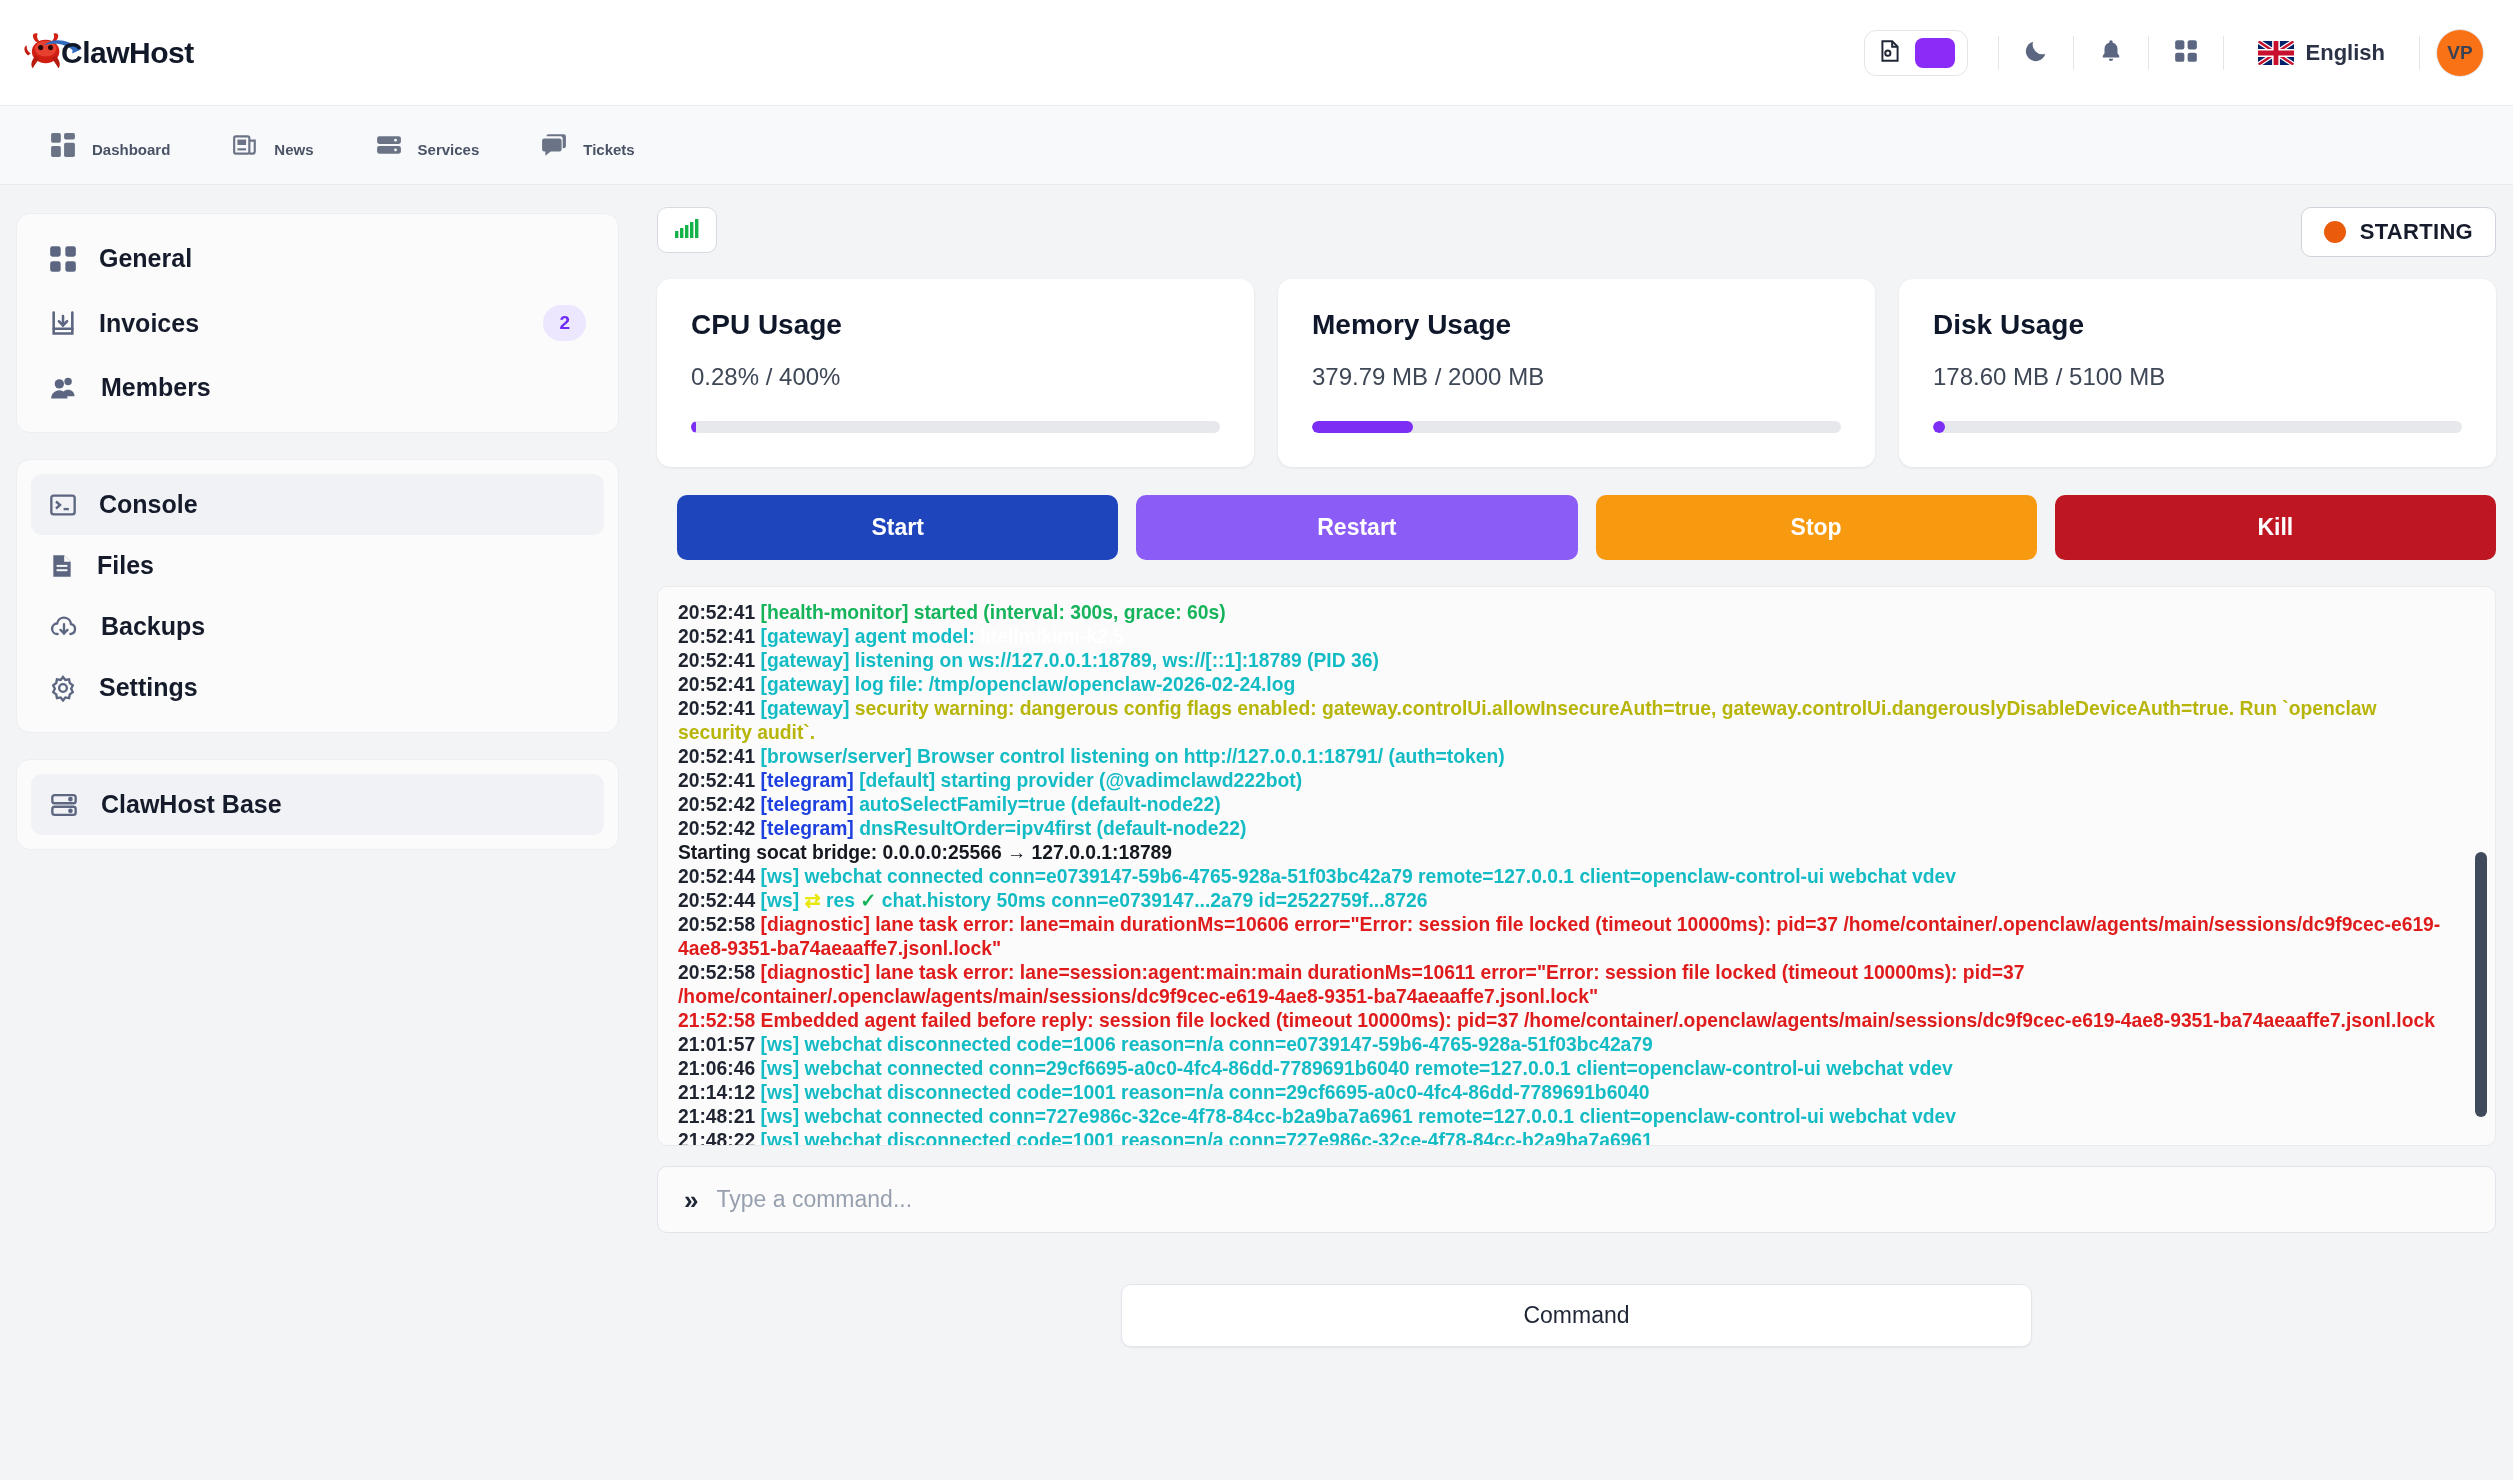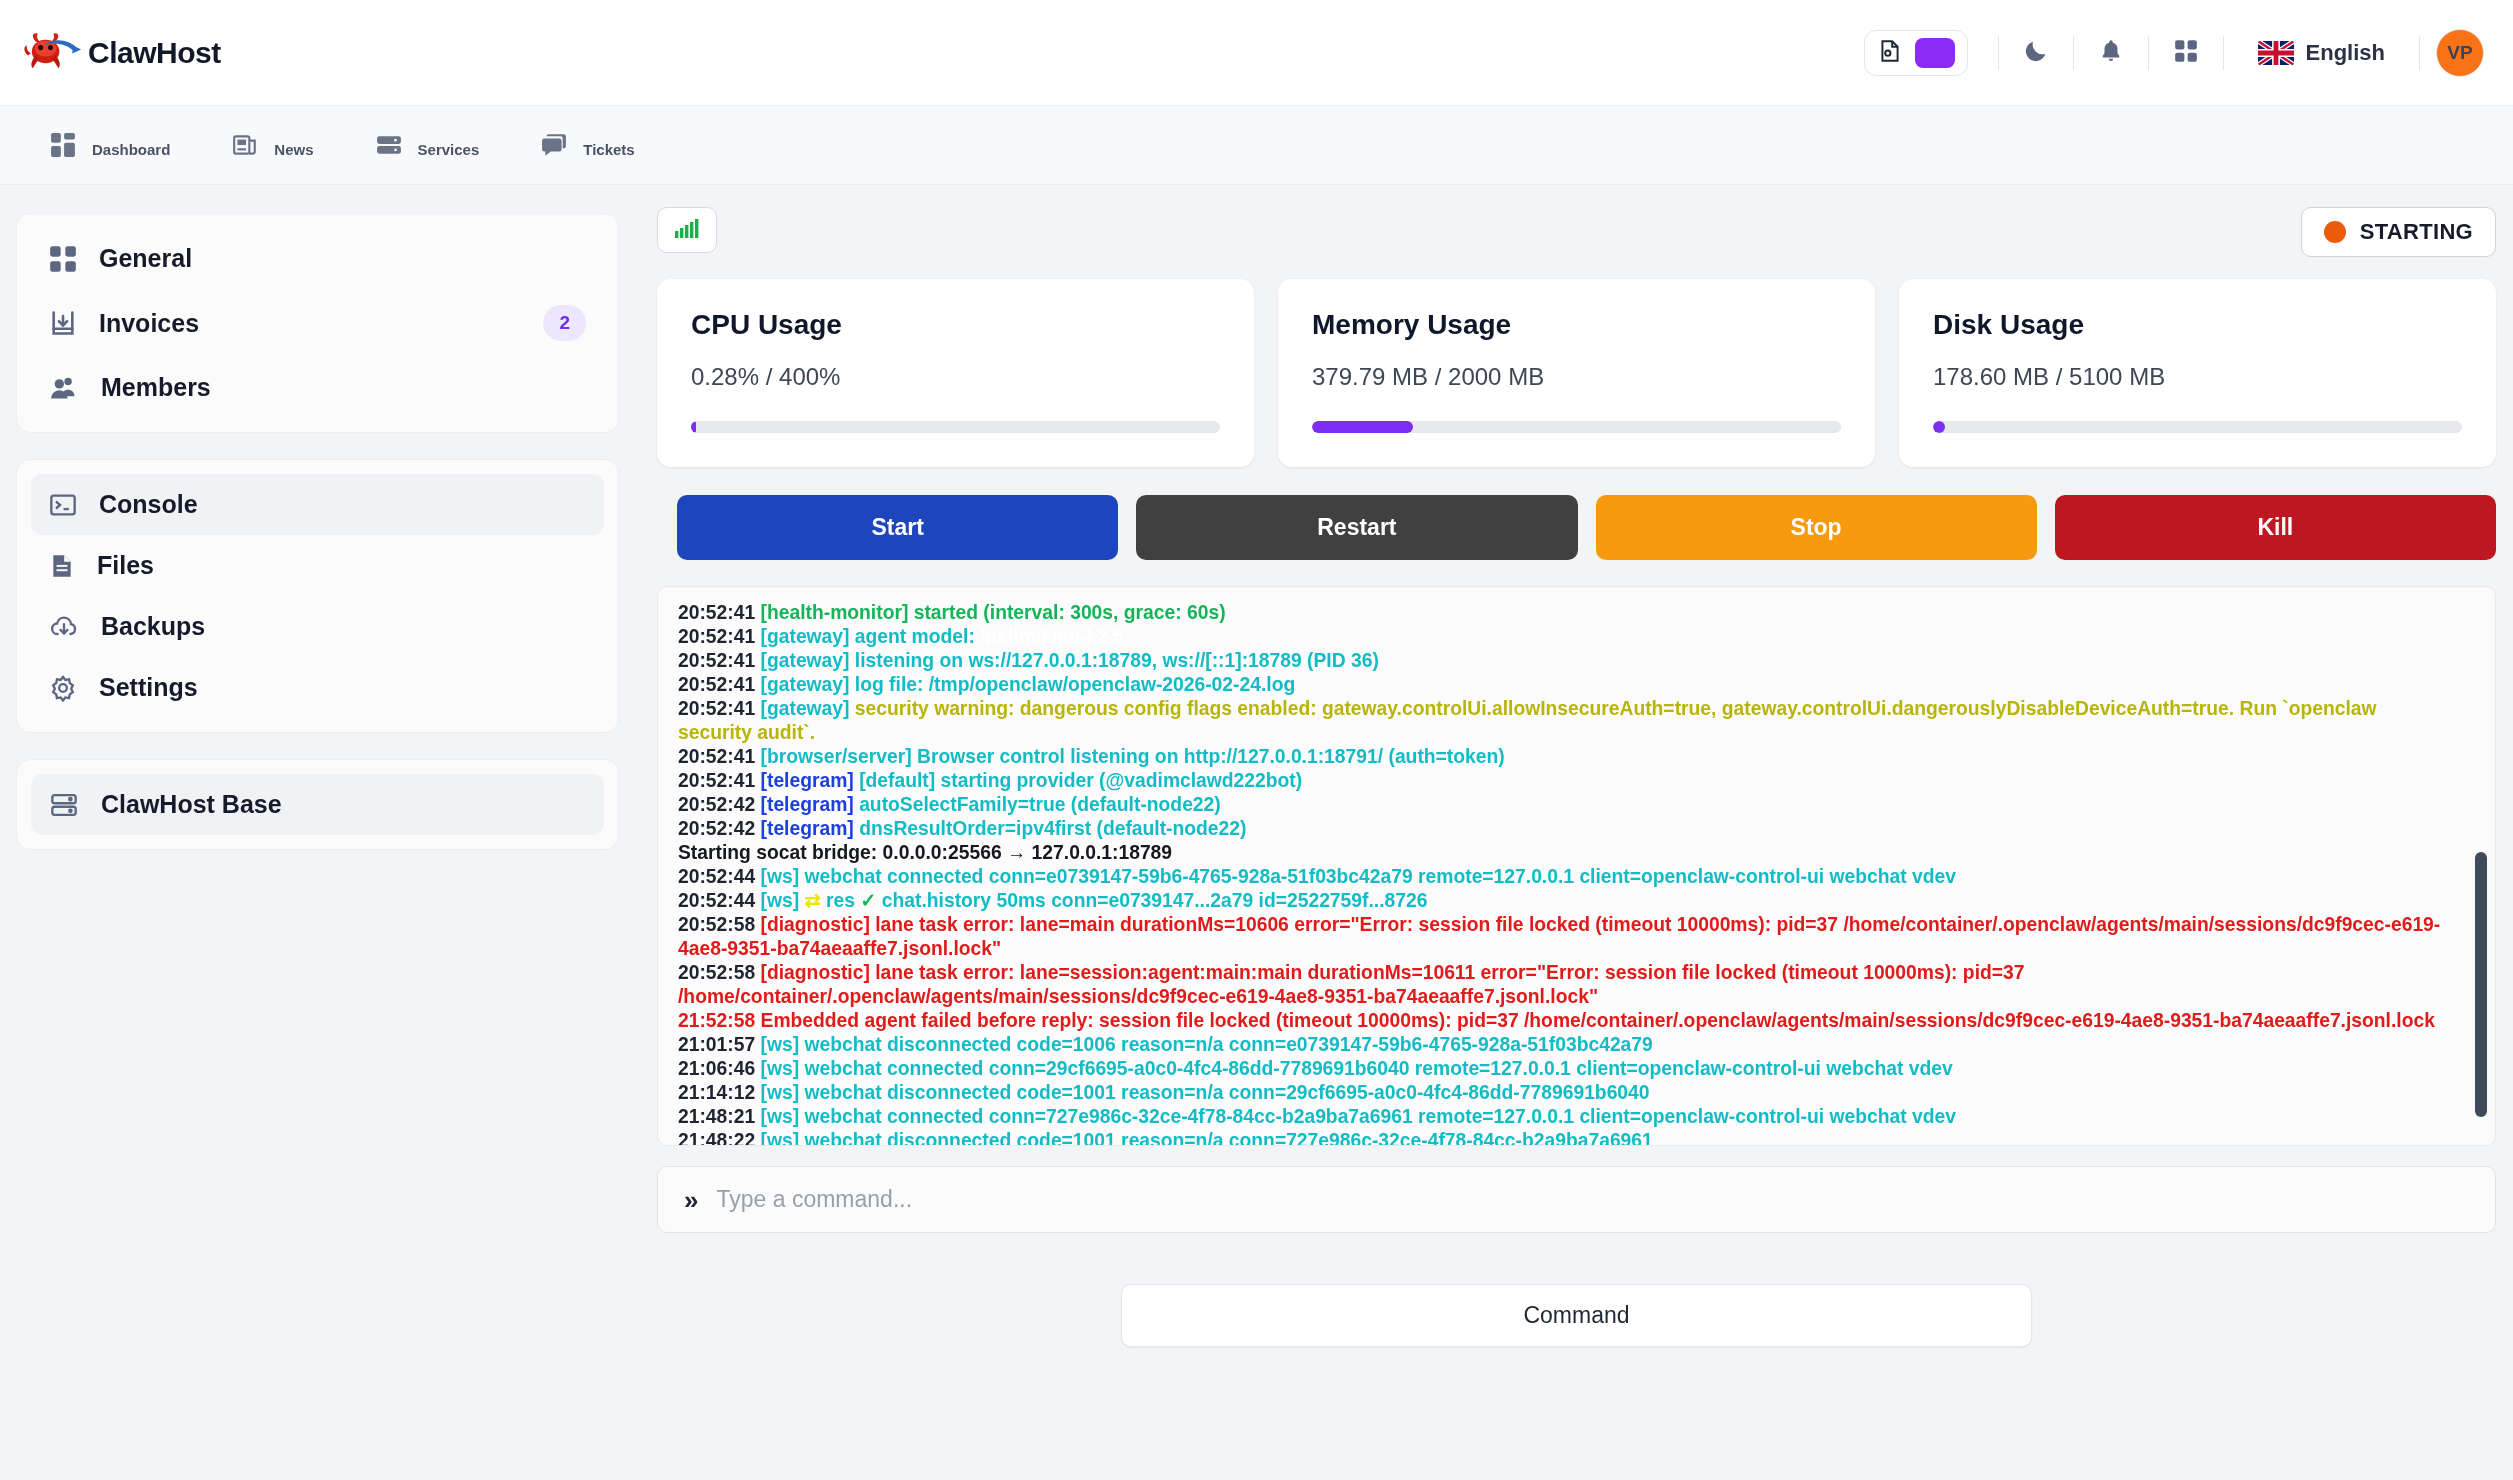--- a/index.html
+++ b/index.html
@@ -14,21 +14,21 @@
   
   .topbar{
     height:106px;width:100%;background:#ffffff;
     display:flex;align-items:center;justify-content:space-between;
     padding:0 30px 0 22px;border-bottom:1px solid #eceef1;
   }
   .logo-wrap{display:flex;align-items:center;gap:4px;}
   .logo-mark{width:61px;height:61px;position:relative;flex:0 0 auto;}
   .logo-text{
     font-size:30px;font-weight:800;color:#111827;letter-spacing:-0.5px;
-    position:relative;left:-26px;margin-left:27px;
+    position:relative;left:-26px;
   }
   .topbar-right{display:flex;align-items:center;gap:0;}
   .pill-toggle{
     display:flex;align-items:center;gap:12px;
     border:1px solid #e3e5ea;border-radius:12px;
     padding:7px 12px;margin-right:14px;background:#fff;
   }
   .swatch{width:40px;height:30px;border-radius:8px;background:#8b2bf7;}
   .vsep{width:1px;height:34px;background:#e3e5ea;margin:0 16px;}
   .icon-btn{
@@ -433,21 +433,21 @@
         <div class="card-title">Disk Usage</div>
         <div class="card-value">178.60 MB / 5100 MB</div>
         <div class="track">
           <div class="fill" id="fill2" style="width: 2.2%; background: rgb(124, 46, 245);"></div>
         </div>
       </div>
     </div>
 
     <div class="actions">
       <button class="act" id="act0" style="background: rgb(31, 69, 189);">Start</button>
-      <button class="act" id="act1" style="background: #404040;">Restart</button>
+      <button class="act" id="act1" style="background: #8b5cf6;">Restart</button>
       <button class="act" id="act2" style="background: rgb(248, 154, 15);">Stop</button>
       <button class="act" id="act3" style="background: rgb(191, 23, 34);">Kill</button>
     </div>
 
     <div class="console">
       <div class="log" id="log"><div><span class="t">20:52:41 </span><span class="green">[health-monitor] </span><span class="green">started (interval: 300s, grace: 60s)</span></div><div><span class="t">20:52:41 </span><span class="cyan">[gateway] </span><span class="cyan">agent model: </span><span class="white">litellm/kimi-k2.5</span></div><div><span class="t">20:52:41 </span><span class="cyan">[gateway] </span><span class="cyan">listening on ws://127.0.0.1:18789, ws://[::1]:18789 (PID 36)</span></div><div><span class="t">20:52:41 </span><span class="cyan">[gateway] </span><span class="cyan">log file: /tmp/openclaw/openclaw-2026-02-24.log</span></div><div><span class="t">20:52:41 </span><span class="cyan">[gateway] </span><span class="olive">security warning: dangerous config flags enabled: gateway.controlUi.allowInsecureAuth=true, gateway.controlUi.dangerouslyDisableDeviceAuth=true. Run `openclaw security audit`.</span></div><div><span class="t">20:52:41 </span><span class="cyan">[browser/server] </span><span class="cyan">Browser control listening on http://127.0.0.1:18791/ (auth=token)</span></div><div><span class="t">20:52:41 </span><span class="blue">[telegram] </span><span class="cyan">[default] starting provider (@vadimclawd222bot)</span></div><div><span class="t">20:52:42 </span><span class="blue">[telegram] </span><span class="cyan">autoSelectFamily=true (default-node22)</span></div><div><span class="t">20:52:42 </span><span class="blue">[telegram] </span><span class="cyan">dnsResultOrder=ipv4first (default-node22)</span></div><div><span class="dark">Starting socat bridge: 0.0.0.0:25566 → 127.0.0.1:18789</span></div><div><span class="t">20:52:44 </span><span class="cyan">[ws] </span><span class="cyan">webchat connected conn=e0739147-59b6-4765-928a-51f03bc42a79 remote=127.0.0.1 client=openclaw-control-ui webchat vdev</span></div><div><span class="t">20:52:44 </span><span class="cyan">[ws] </span><span class="yellow">⇄ </span><span class="cyan">res </span><span class="green">✓ </span><span class="cyan">chat.history 50ms conn=e0739147...2a79 </span><span class="cyan">id=2522759f...8726</span></div><div><span class="t">20:52:58 </span><span class="red">[diagnostic] </span><span class="red">lane task error: lane=main durationMs=10606 error="Error: session file locked (timeout 10000ms): pid=37 /home/container/.openclaw/agents/main/sessions/dc9f9cec-e619-4ae8-9351-ba74aeaaffe7.jsonl.lock"</span></div><div><span class="t">20:52:58 </span><span class="red">[diagnostic] </span><span class="red">lane task error: lane=session:agent:main:main durationMs=10611 error="Error: session file locked (timeout 10000ms): pid=37 /home/container/.openclaw/agents/main/sessions/dc9f9cec-e619-4ae8-9351-ba74aeaaffe7.jsonl.lock"</span></div><div><span class="red">21:52:58 Embedded agent failed before reply: session file locked (timeout 10000ms): pid=37 /home/container/.openclaw/agents/main/sessions/dc9f9cec-e619-4ae8-9351-ba74aeaaffe7.jsonl.lock</span></div><div><span class="t">21:01:57 </span><span class="cyan">[ws] </span><span class="cyan">webchat disconnected code=1006 reason=n/a conn=e0739147-59b6-4765-928a-51f03bc42a79</span></div><div><span class="t">21:06:46 </span><span class="cyan">[ws] </span><span class="cyan">webchat connected conn=29cf6695-a0c0-4fc4-86dd-7789691b6040 remote=127.0.0.1 client=openclaw-control-ui webchat vdev</span></div><div><span class="t">21:14:12 </span><span class="cyan">[ws] </span><span class="cyan">webchat disconnected code=1001 reason=n/a conn=29cf6695-a0c0-4fc4-86dd-7789691b6040</span></div><div><span class="t">21:48:21 </span><span class="cyan">[ws] </span><span class="cyan">webchat connected conn=727e986c-32ce-4f78-84cc-b2a9ba7a6961 remote=127.0.0.1 client=openclaw-control-ui webchat vdev</span></div><div><span class="t">21:48:22 </span><span class="cyan">[ws] </span><span class="cyan">webchat disconnected code=1001 reason=n/a conn=727e986c-32ce-4f78-84cc-b2a9ba7a6961</span></div></div>
       <div class="scroll-track">
         <div class="scroll-thumb"></div>
       </div>
     </div>

